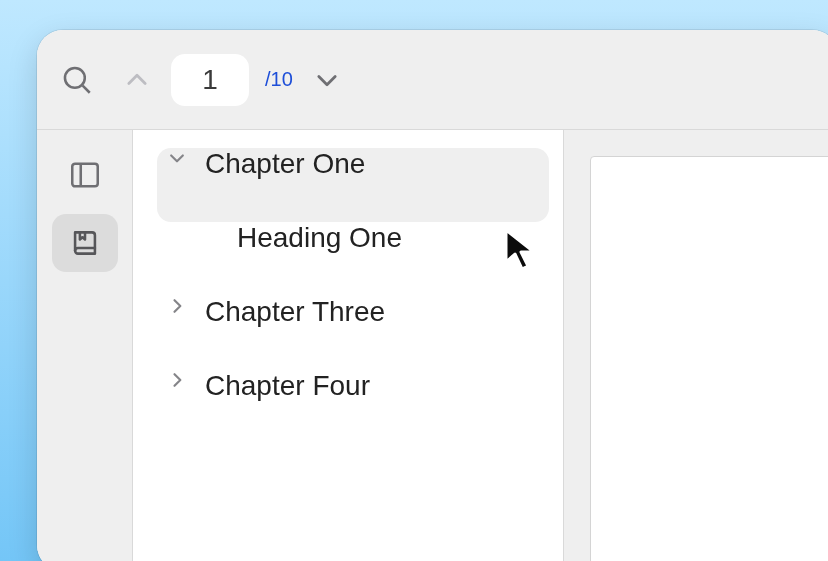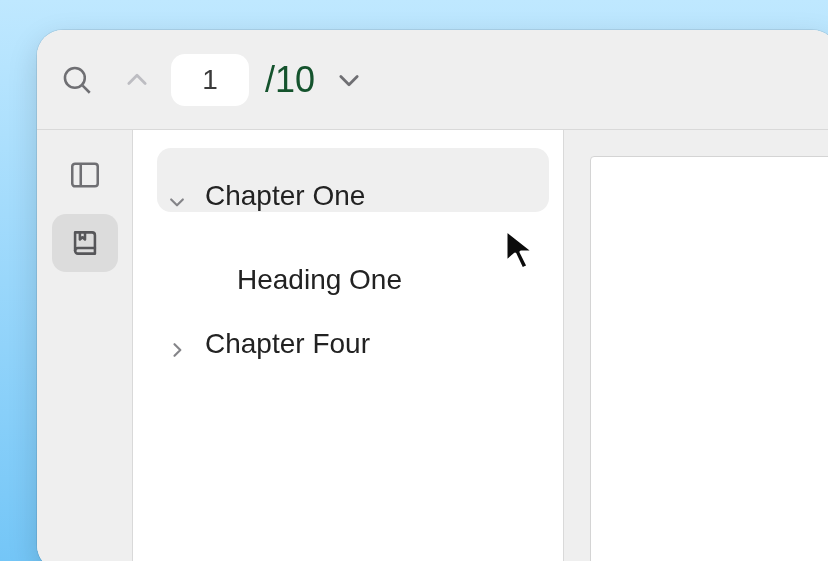--- a/index.html
+++ b/index.html
@@ -44,22 +44,22 @@
     border-radius: 14px;
     background: #ffffff;
     border: none;
     font-size: 28px;
     color: #3a3a3a;
     text-align: center;
     padding: 0 10px;
     outline: none;
   }
   .page-total {
-    font-size: 36px;
-    color: #14532d;
+    font-size: 20px;
+    color: #1d4ed8;
     margin-left: 8px;
   }
   .body {
     flex: 1 1 auto;
     display: flex;
     min-height: 0;
   }
   .rail {
     width: 96px;
     background: #efefef;
@@ -84,37 +84,37 @@
   .outline-pane {
     width: 430px;
     background: #fff;
     padding-top: 18px;
     padding-left: 24px;
     padding-right: 14px;
     flex: 0 0 auto;
   }
   .outline-item {
     display: flex;
-    align-items: flex-end;
-    height: 64px;
+    align-items: flex-start;
+    height: 74px;
     font-size: 28px;
     color: #222;
     border-radius: 14px;
     padding-left: 6px;
   }
   .outline-item.selected { background: #efefef; }
   .disclosure {
     width: 28px;
     color: #858589;
     display: flex; align-items: center; justify-content: center;
     flex: 0 0 auto;
   }
   .disclosure svg { display:block; }
   .outline-label { margin-left: 14px; white-space: nowrap; }
-  .indent-1 { padding-left: 38px; margin-top: 20px; }
+  .indent-1 { padding-left: 38px; }
   .content-pane {
     flex: 1 1 auto;
     background: #efefef;
     border-left: 1px solid #d9d9d9;
     position: relative;
   }
   .page-preview {
     position: absolute;
     left: 26px;
     top: 26px;
@@ -193,23 +193,31 @@
       </div>
 
 
 
       <div class="outline-item">
         <span class="disclosure">
           <svg width="20" height="20" viewBox="0 0 24 24" fill="none" stroke="currentColor" stroke-width="2.6" stroke-linecap="round" stroke-linejoin="round">
               <polyline points="9 5 16 12 9 19"></polyline>
             </svg>
         </span>
+        <span class="outline-label">Chapter Three</span>
+      </div>
+
+      <div class="outline-item">
+        <span class="disclosure">
+          <svg width="20" height="20" viewBox="0 0 24 24" fill="none" stroke="currentColor" stroke-width="2.6" stroke-linecap="round" stroke-linejoin="round">
+              <polyline points="9 5 16 12 9 19"></polyline>
+            </svg>
+        </span>
         <span class="outline-label">Chapter Four</span>
       </div>
-
 
     </div>
 
     <div class="content-pane">
       <div class="page-preview"></div>
     </div>
 
   </div>
 
   <div class="cursor">

